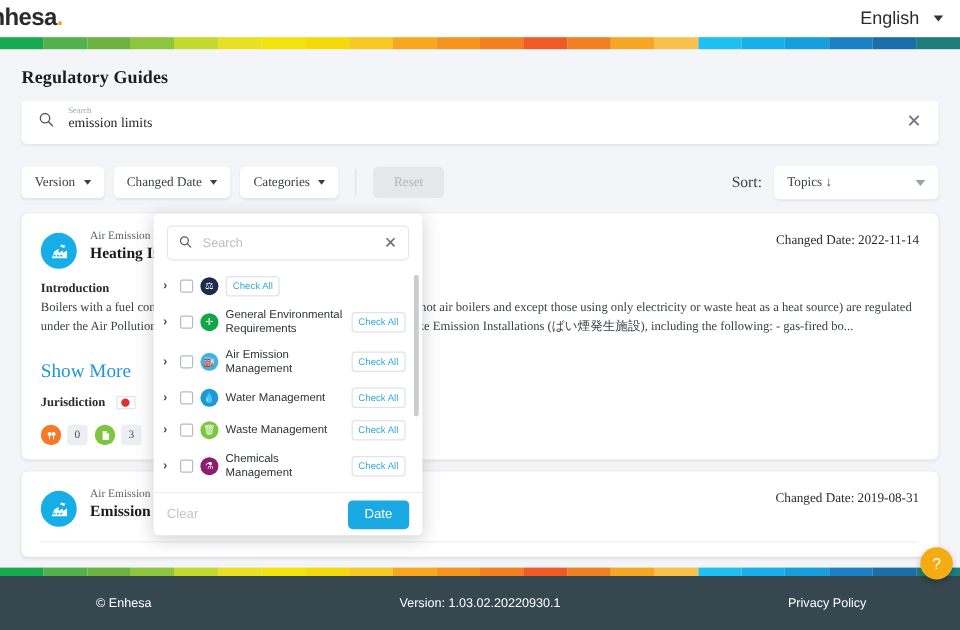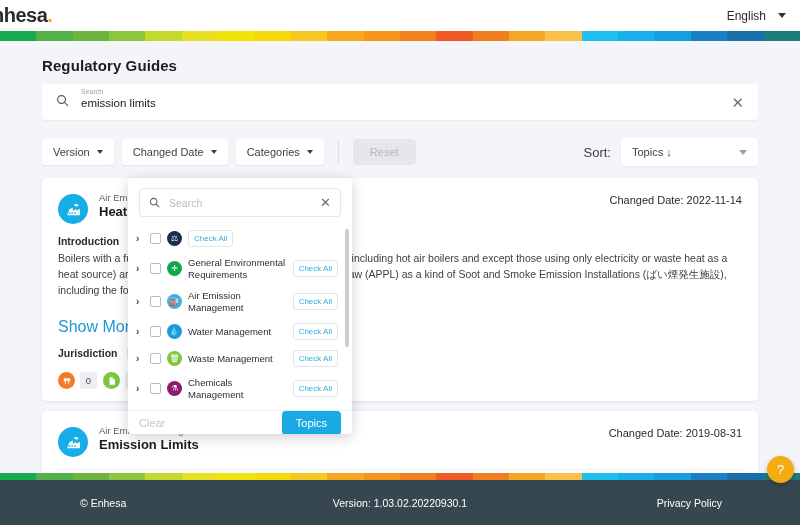--- a/index.html
+++ b/index.html
@@ -17,31 +17,31 @@
     display: flex; align-items: center; justify-content: space-between;
     padding: 0 14px 0 0;
   }
   .logo {
     font-size: 20px; font-weight: 700; color: #2b2b2b;
     letter-spacing: -0.5px; margin-left: -8px; padding-left: 0;
   }
   .logo .dot { color: #f5a623; }
   .lang {
     display: flex; align-items: center; gap: 12px;
-    font-size: 12px; color: #2b2b2b;
+    font-size: 15px; color: #2b2b2b;
   }
   .caret-dk {
     width: 0; height: 0; border-left: 4px solid transparent;
     border-right: 4px solid transparent; border-top: 5px solid #333;
   }
   .rainbow { height: 10px; display: flex; width: 100%; }
   .rainbow i { display: block; height: 100%; }
 
   
-  .page { padding: 0 42px; }
+  .page { padding: 0 18px; font-family: Liberation Serif, serif; }
   .page-title {
     font-size: 15px; font-weight: 700; color: #1d1d1d;
     padding: 16px 0 10px 0; letter-spacing: .1px;
   }
   .searchbox {
     background: #fff; border-radius: 4px; height: 36px;
     display: flex; align-items: center; padding: 0 14px;
     box-shadow: 0 1px 2px rgba(0,0,0,.06);
     position: relative;
   }
@@ -171,21 +171,21 @@
   .chkall {
     font-size: 8px; color: #35aadd; border: 1px solid #e0e3e8;
     border-radius: 3px; padding: 3px 5px; white-space: nowrap;
     flex: 0 0 auto; cursor: pointer; background: #fff;
   }
   .pscroll {
     position: absolute; right: 3px; top: 4px; width: 4px; height: 118px;
     background: #c9ccd2; border-radius: 2px;
   }
   .panel-foot {
-    border-top: 1px solid #eceef1; height: 24px;
+    border-top: 1px solid #eceef1; height: 36px;
     display: flex; align-items: center; justify-content: space-between;
     padding: 0 11px;
   }
   .clearbtn { font-size: 11px; color: #c2c5cb; cursor: pointer; }
   .applybtn {
     background: #1aa9e2; color: #fff; font-size: 11px;
     border-radius: 4px; padding: 6px 14px; cursor: pointer;
   }
 
   
@@ -416,21 +416,21 @@
           <span class="cbx"></span>
           <span class="tic" style="background: rgb(140, 29, 110);">⚗</span>
           <span class="tlabel">Chemicals Management</span>
           <span class="chkall">Check All</span>
         </div>
         <div class="pscroll"></div>
     </div>
 
     <div class="panel-foot">
       <span class="clearbtn">Clear</span>
-      <span class="applybtn">Topics</span>
+      <span class="applybtn">Date</span>
     </div>
   </div>
 
   <div class="rainbow-foot" id="rainbow-bottom">
       <i style="background: rgb(24, 170, 79); flex: 1 1 0%;"></i>
       <i style="background: rgb(82, 177, 74); flex: 1 1 0%;"></i>
       <i style="background: rgb(108, 179, 63); flex: 1 1 0%;"></i>
       <i style="background: rgb(140, 198, 62); flex: 1 1 0%;"></i>
       <i style="background: rgb(196, 217, 46); flex: 1 1 0%;"></i>
       <i style="background: rgb(232, 224, 33); flex: 1 1 0%;"></i>

